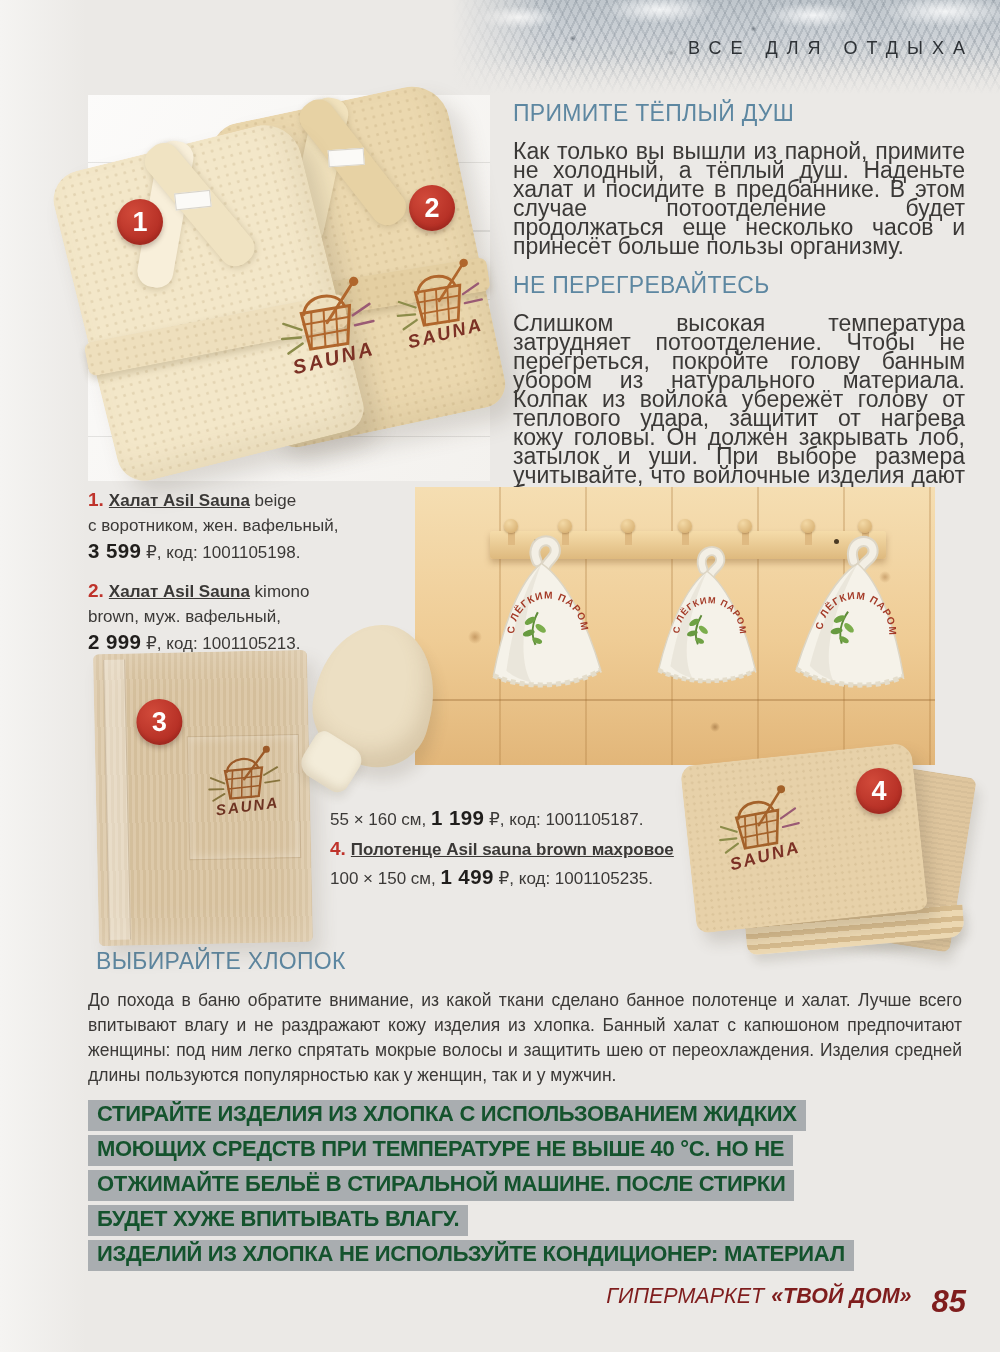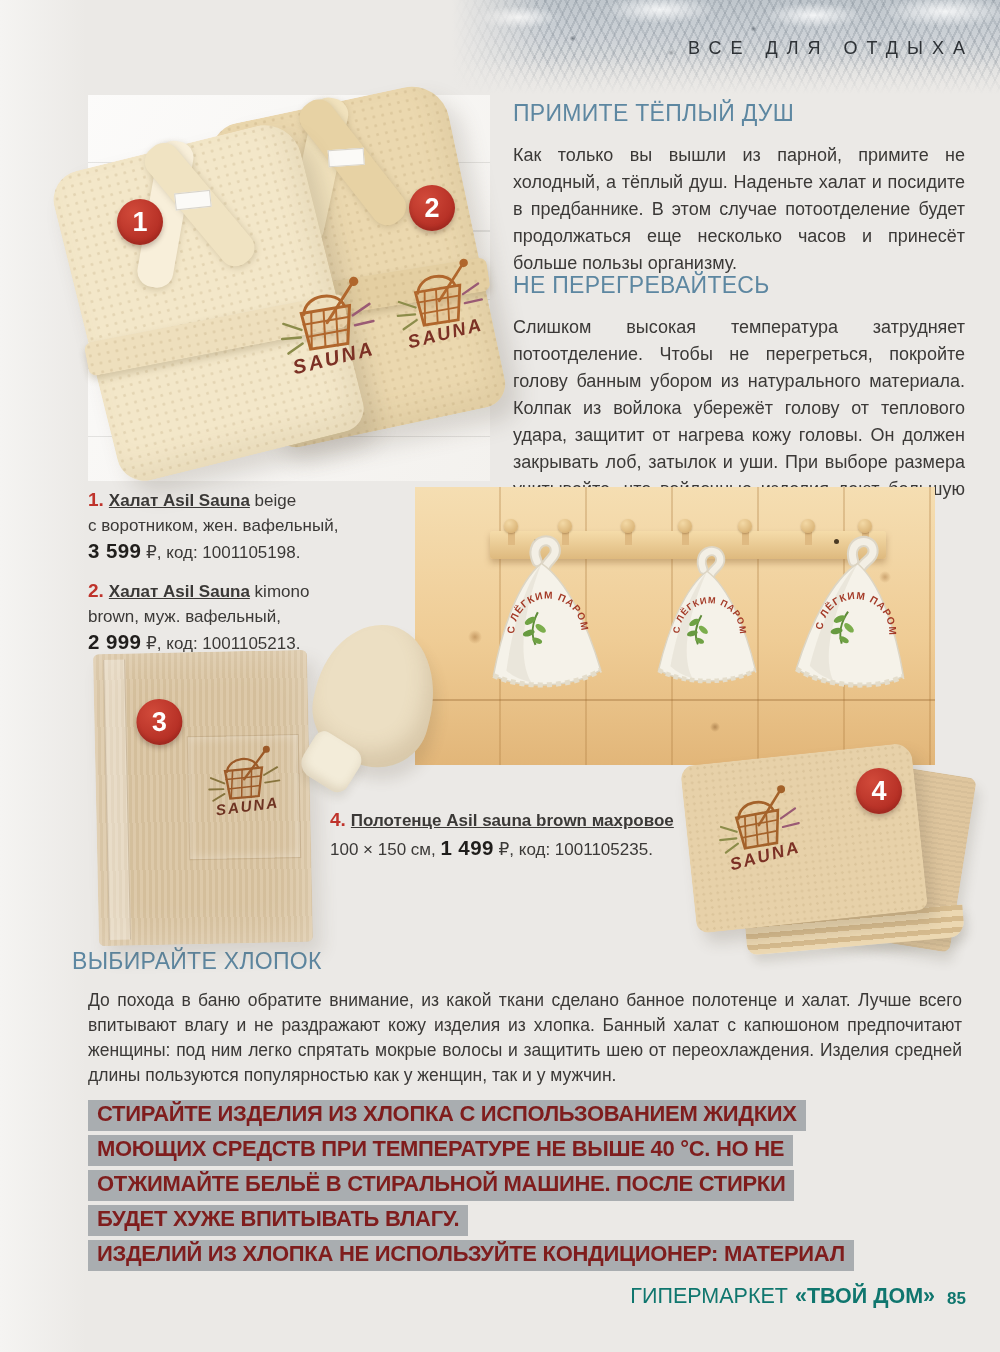--- a/index.html
+++ b/index.html
@@ -25,21 +25,21 @@
       linear-gradient(180deg,#bfc6cc 0%,#ccd1d6 38%,#e2e2e1 78%,#ebe9e6 100%);}
   .pine-fade-left{position:absolute;left:0;top:0;bottom:0;width:95px;
         background:linear-gradient(90deg,#ebe9e6 0%,rgba(235,233,230,0) 100%);}
   .pine-fade-bottom{position:absolute;left:0;right:0;bottom:0;height:40%;
         background:linear-gradient(180deg,rgba(235,233,230,0) 0%,#ebe9e6 95%);}
   .tag-label{position:absolute;right:26px;top:38px;font-size:18px;letter-spacing:9px;
         color:#2e3236;z-index:2;white-space:nowrap;}
 
   
   .sec-title{position:absolute;margin:0;font-size:23px;font-weight:400;color:#5d87a1;letter-spacing:.3px;white-space:nowrap;}
-  .body-p{position:absolute;margin:0;font-size:18px;line-height:27px;text-align:justify;color:#3b3937;}
+  .body-p{position:absolute;margin:0;font-size:23px;line-height:19px;text-align:justify;color:#3b3937;}
 
   
   .plist{position:absolute;z-index:6;}
   .prod{margin-bottom:13px;font-size:17px;line-height:25px;}
   .p34 .prod{margin-bottom:2px;line-height:27px;}
   .pnum{color:#bf332b;font-weight:bold;font-size:19px;margin-right:5px;}
   .pbold{font-weight:bold;text-decoration:underline;}
   .price{font-weight:bold;font-size:20.5px;letter-spacing:.4px;color:#201e1c;}
 
   
@@ -121,26 +121,26 @@
   .t-front{position:absolute;left:8px;top:12px;width:232px;height:168px;background:#e7d1a9;transform:rotate(-6deg);
       border-radius:14px 18px 10px 12px;box-shadow:7px 11px 15px rgba(90,80,60,.18);
       background-image:radial-gradient(circle,rgba(150,120,70,.14) 1px,transparent 1.5px);background-size:7px 7px;}
   .t-folds{position:absolute;left:66px;top:172px;width:218px;height:32px;transform:rotate(-5deg);
       border-radius:0 0 16px 10px;
       background:repeating-linear-gradient(180deg,#d6bb8e 0 5px,#ecd8b2 5px 11px);box-shadow:4px 8px 10px rgba(90,80,60,.15);}
 
   
   .cotton-p{font-size:17.5px;line-height:25px;}
   .tip{position:absolute;left:88px;top:1100px;z-index:6;}
-  .tip-line{display:table;margin-bottom:4px;padding:1px 9px 4px;background:#a9adb0;color:#7f1d1d;
+  .tip-line{display:table;margin-bottom:4px;padding:1px 9px 4px;background:#a9adb0;color:#14532d;
       font-weight:bold;font-size:22px;letter-spacing:-0.3px;line-height:26px;white-space:nowrap;}
-  .footer{position:absolute;top:1284px;right:34px;display:flex;align-items:flex-end;color:#0f766e;
-      font-size:21.5px;white-space:nowrap;z-index:6;}
+  .footer{position:absolute;top:1284px;right:34px;display:flex;align-items:flex-start;color:#7f1d1d;
+      font-size:21.5px;white-space:nowrap;z-index:6;font-style:italic;}
   .footer .brand{font-weight:bold;margin-left:7px;}
-  .footer .pageno{font-weight:bold;font-size:17px;margin-left:12px;}
+  .footer .pageno{font-weight:bold;font-size:31px;margin-left:20px;}
 
   svg text{font-family:"Liberation Sans","DejaVu Sans",sans-serif;}
 </style>
 </head>
 <body>
 
 <div class="page">
 
   <div class="pine-band">
     <div class="pine-bg"></div>
@@ -307,20 +307,21 @@
         <path d="M28,42 L14,36 M27,48 L12,48 M28,53 L16,60"></path>
         <path d="M70,34 L84,26 M71,42 L86,40"></path>
       </g>
       <text x="52" y="72" font-size="16" font-weight="bold" font-style="italic" fill="#6e3322" text-anchor="middle" letter-spacing="2" transform="rotate(-6 52 68)">SAUNA</text>
     </svg>
     <div class="badge" style="left:42px;top:46px;">3</div>
   </div>
 
   <div class="plist p34" style="left:330px;top:804px;width:372px;">
     <div class="prod">
+      <div><span>55 × 160 см, </span><span class="price">1 199</span><span> ₽, код: 1001105187.</span></div>
     </div>
     <div class="prod">
       <div><span class="pnum">4.</span><span class="pbold">Полотенце Asil sauna brown махровое</span></div>
       <div><span>100 × 150 см, </span><span class="price">1 499</span><span> ₽, код: 1001105235.</span></div>
     </div>
   </div>
 
   <div class="towel">
     <div class="t-back"></div>
     <div class="t-folds"></div>
@@ -336,21 +337,21 @@
       </g>
       <g stroke="#8c8c4a" stroke-width="2" fill="none" stroke-linecap="round">
         <path d="M28,42 L14,36 M27,48 L12,48 M28,53 L16,60"></path>
         <path d="M70,34 L84,26 M71,42 L86,40" stroke="#9a5a74"></path>
       </g>
       <text x="52" y="72" font-size="16" font-weight="bold" font-style="italic" fill="#7c3125" text-anchor="middle" letter-spacing="2" transform="rotate(-9 52 68)">SAUNA</text>
     </svg>
     <div class="badge" style="left:176px;top:26px;">4</div>
   </div>
 
-  <h2 class="sec-title" style="left:72px;top:948px;">ВЫБИРАЙТЕ ХЛОПОК</h2>
+  <h2 class="sec-title" style="left:96px;top:948px;">ВЫБИРАЙТЕ ХЛОПОК</h2>
   <p class="body-p cotton-p" style="left:88px;top:988px;width:874px;">До похода в баню обратите внимание, из какой ткани сделано банное полотенце и халат. Лучше всего впитывают влагу и не раздражают кожу изделия из хлопка. Банный халат с капюшоном предпочитают женщины: под ним легко спрятать мокрые волосы и защитить шею от переохлаждения. Изделия средней длины пользуются популярностью как у женщин, так и у мужчин.</p>
 
   <div class="tip">
     <span class="tip-line">СТИРАЙТЕ ИЗДЕЛИЯ ИЗ ХЛОПКА С ИСПОЛЬЗОВАНИЕМ ЖИДКИХ</span>
     <span class="tip-line">МОЮЩИХ СРЕДСТВ ПРИ ТЕМПЕРАТУРЕ НЕ ВЫШЕ 40 °С. НО НЕ</span>
     <span class="tip-line">ОТЖИМАЙТЕ БЕЛЬЁ В СТИРАЛЬНОЙ МАШИНЕ. ПОСЛЕ СТИРКИ</span>
     <span class="tip-line">БУДЕТ ХУЖЕ ВПИТЫВАТЬ ВЛАГУ.</span>
     <span class="tip-line">ИЗДЕЛИЙ ИЗ ХЛОПКА НЕ ИСПОЛЬЗУЙТЕ КОНДИЦИОНЕР: МАТЕРИАЛ</span>
   </div>
 

